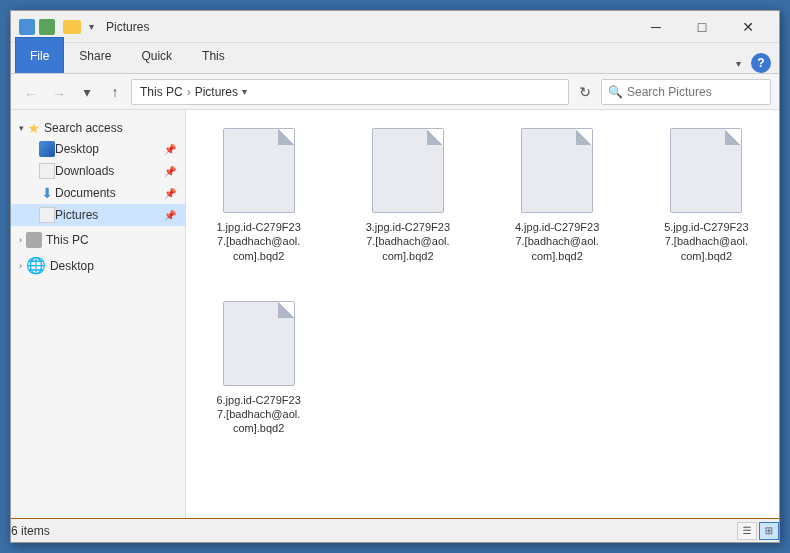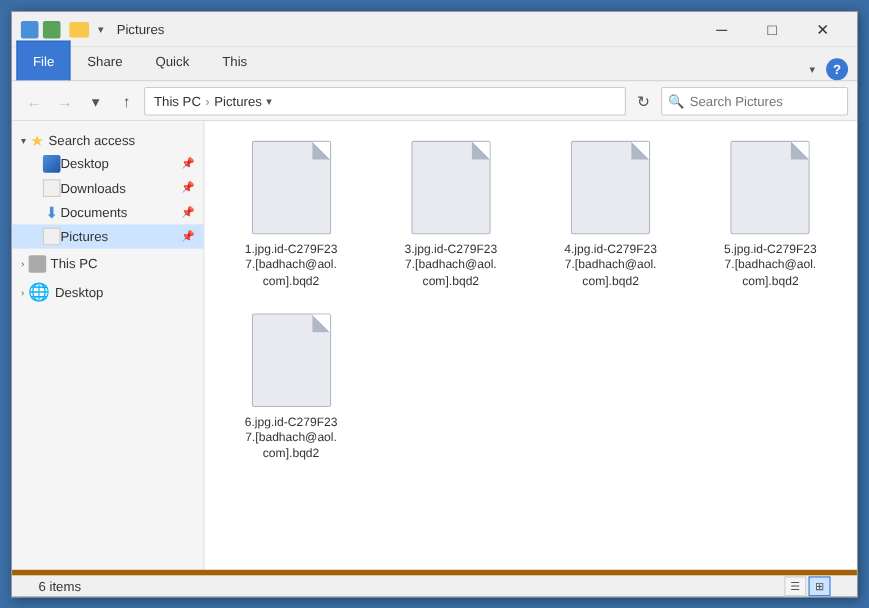--- a/index.html
+++ b/index.html
@@ -289,21 +289,21 @@
       flex: 1;
       background: #fff;
       padding: 8px;
       overflow-y: auto;
       display: flex;
       flex-direction: column;
     }
     .file-grid {
       display: grid;
       grid-template-columns: repeat(4, 1fr);
-      gap: 4px;
+      gap: 20px;
       align-content: start;
     }
     .file-item {
       display: flex;
       flex-direction: column;
       align-items: center;
       padding: 8px 4px;
       cursor: pointer;
       border-radius: 3px;
       text-align: center;
@@ -338,24 +338,24 @@
       font-size: 11px;
       color: #333;
       line-height: 1.3;
       word-break: break-word;
       max-width: 100px;
     }
     
     .status-bar {
       height: 24px;
       background: #f0f0f0;
-      border-top: 5px solid #a16207;
-      display: flex;
-      align-items: center;
-      padding: 0 24px;
+      border-top: 1px solid #a16207;
+      display: flex;
+      align-items: center;
+      padding: 0 0;
       font-size: 12px;
       color: #333;
       justify-content: space-between;
     }
     .view-buttons {
       display: flex;
       gap: 2px;
     }
     .view-btn {
       width: 20px; height: 18px;

